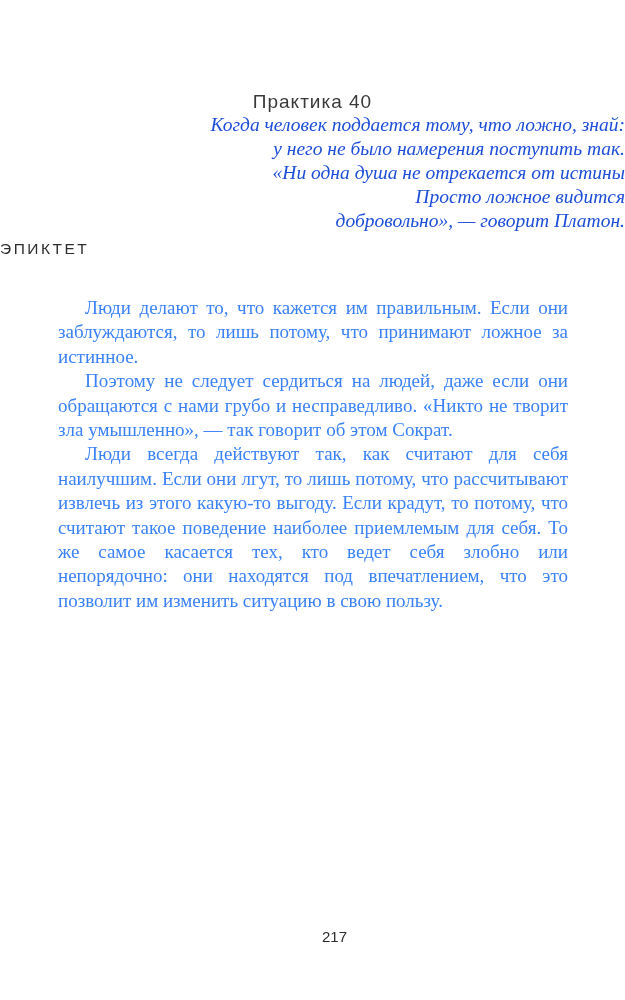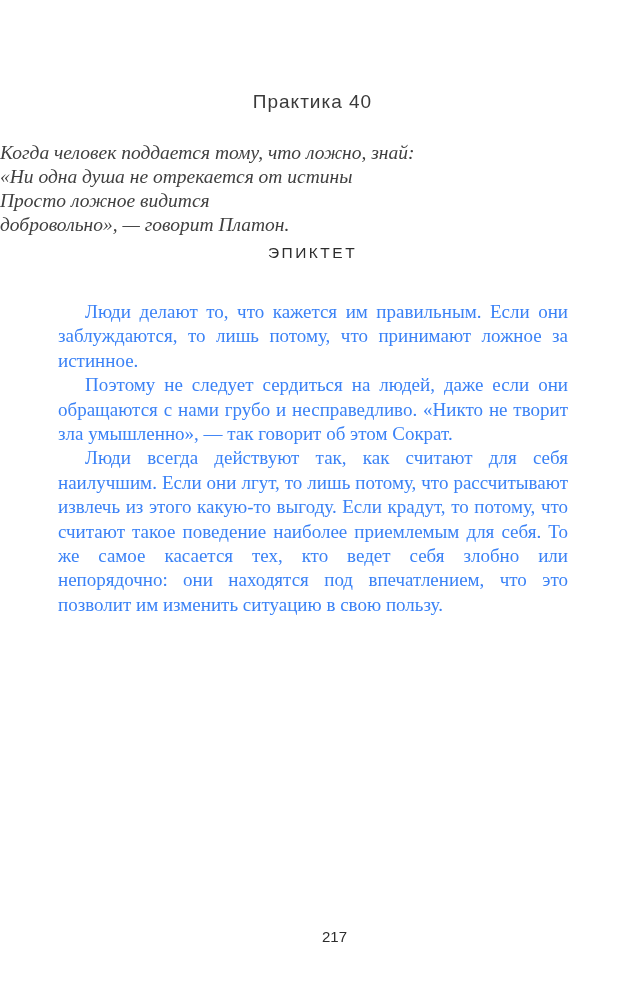--- a/index.html
+++ b/index.html
@@ -27,31 +27,30 @@
   .title {
     margin: 22px 20px 0;
     text-align: center;
     font-family: "Liberation Serif", "DejaVu Serif", serif;
     font-weight: bold;
     font-size: 27px;
     line-height: 30px;
     color: #141414;
   }
   .epigraph {
-    margin-top: 28px;
-    text-align: left;
+    text-align: right;
     font-family: "Liberation Serif", "DejaVu Serif", serif;
     font-style: italic;
     font-size: 19.5px;
     line-height: 24px;
-    color: #404040;
+    color: #1d4ed8;
   }
   .attribution {
     margin-top: 7px;
-    text-align: center;
+    text-align: left;
     font-family: "Liberation Sans", "DejaVu Sans", sans-serif;
     font-size: 15.5px;
     line-height: 18px;
     letter-spacing: 2.5px;
     color: #2d2d2d;
   }
   .body-text {
     margin: 38px 57px 0 58px;
     font-family: "Liberation Serif", "DejaVu Serif", serif;
     font-size: 19px;
@@ -80,20 +79,21 @@
 </head>
 <body>
 
 <div class="page">
 
   <div class="kicker">Практика 40</div>
 
 
   <div class="epigraph">
     <div>Когда человек поддается тому, что ложно, знай:</div>
+    <div>у него не было намерения поступить так.</div>
     <div>«Ни одна душа не отрекается от истины</div>
     <div>Просто ложное видится</div>
     <div>добровольно», — говорит Платон.</div>
   </div>
 
   <div class="attribution">ЭПИКТЕТ</div>
 
   <div class="body-text">
     <p>Люди делают то, что кажется им правильным. Если они заблуждаются, то лишь потому, что принимают ложное за истинное.</p>
     <p>Поэтому не следует сердиться на людей, даже если они обращаются с нами грубо и несправедливо. «Никто не творит зла умышленно», — так говорит об этом Сократ.</p>

